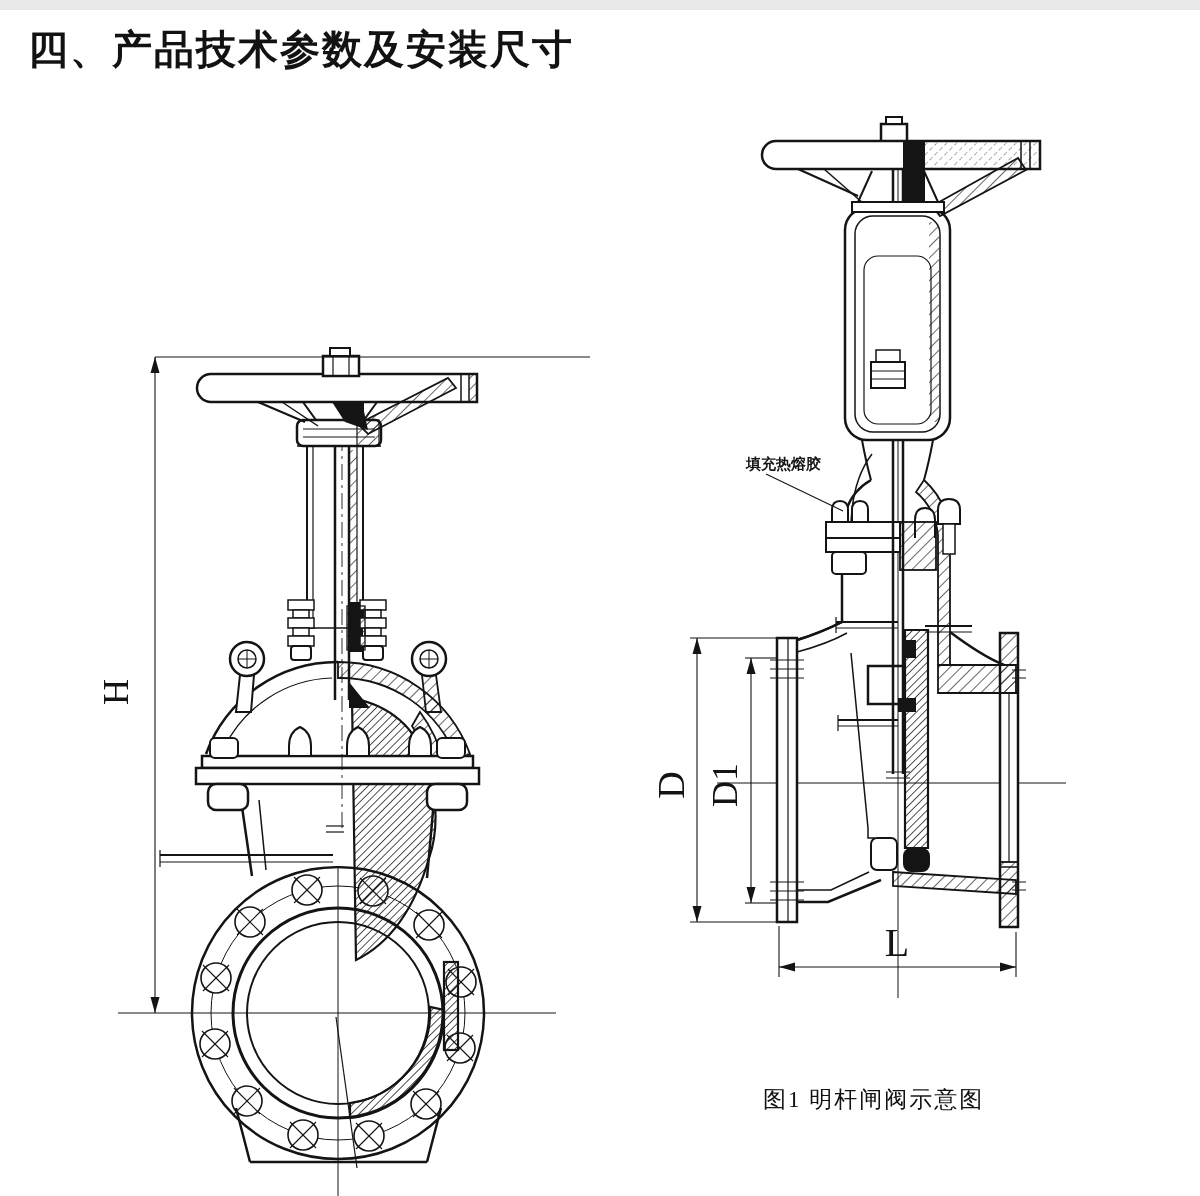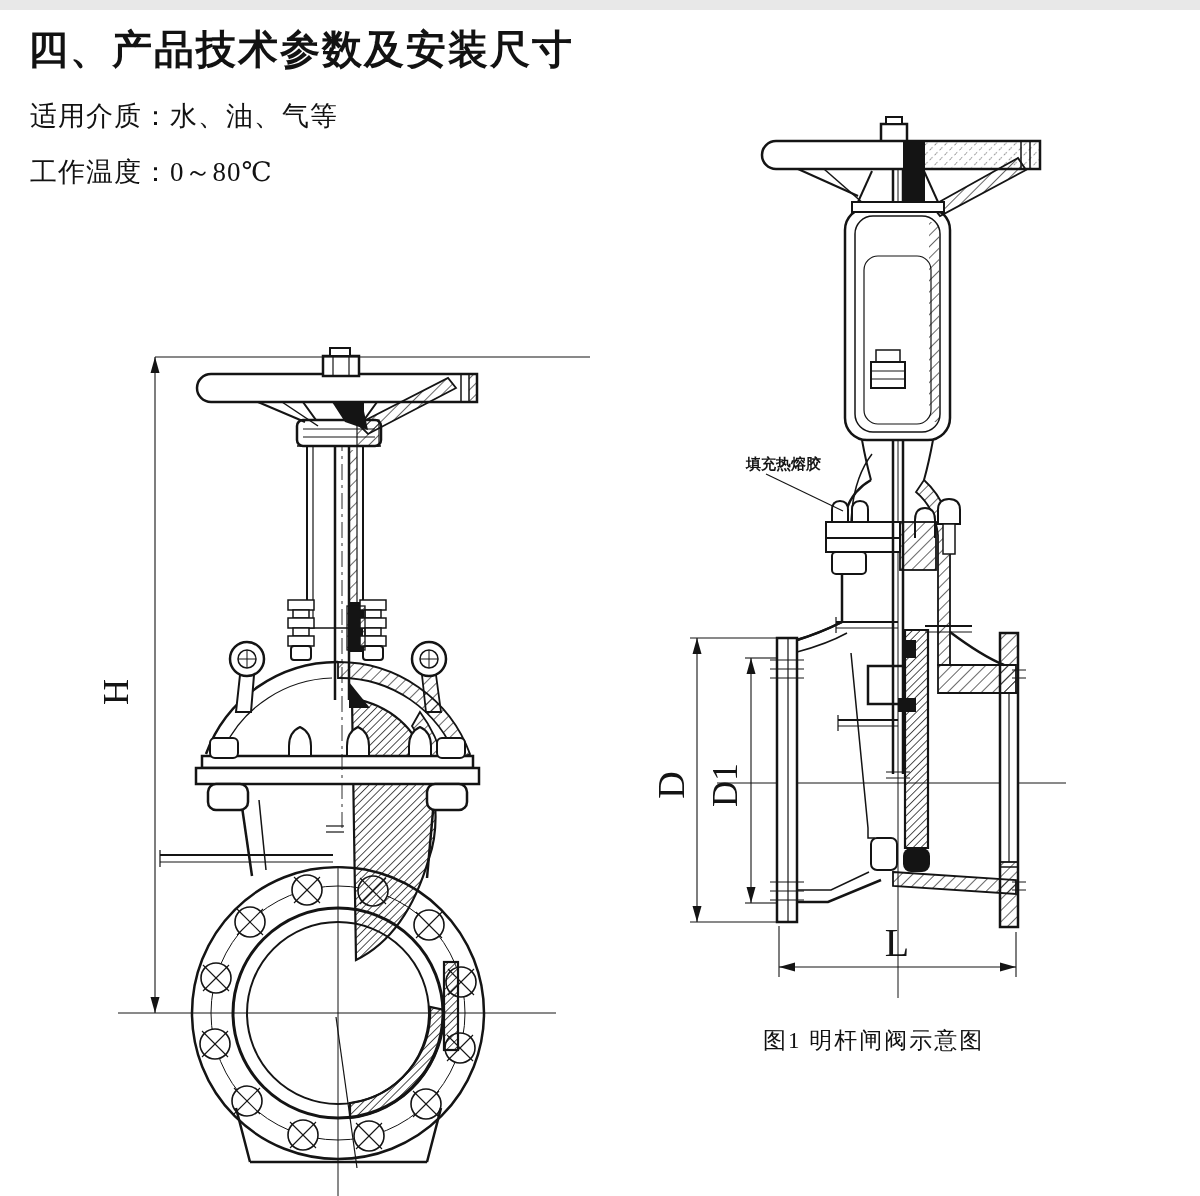--- a/index.html
+++ b/index.html
@@ -9,21 +9,21 @@
     font-family:"Liberation Serif","DejaVu Serif",serif;color:#121212;
   }
   .title{
     position:absolute;left:28px;top:12px;font-size:40px;font-weight:700;
     letter-spacing:2px;white-space:nowrap;
   }
   .spec-line{
     position:absolute;left:30px;font-size:27px;white-space:nowrap;letter-spacing:1px;
   }
   .caption{
-    position:absolute;left:763px;top:1015px;font-size:23px;letter-spacing:2px;white-space:nowrap;
+    position:absolute;left:763px;top:1074px;font-size:23px;letter-spacing:2px;white-space:nowrap;
   }
   svg.drawing{position:absolute;left:0;top:0;}
   
   .ln1 {stroke:#141414;stroke-width:1;fill:none}
   .ln12{stroke:#141414;stroke-width:1.2;fill:none}
   .ln15{stroke:#141414;stroke-width:1.5;fill:none}
   .ln2 {stroke:#141414;stroke-width:2;fill:none}
   .ln25{stroke:#141414;stroke-width:2.5;fill:none}
   .ln3 {stroke:#141414;stroke-width:3;fill:none}
   .wf15{fill:#ffffff;stroke:#141414;stroke-width:1.5}
@@ -41,26 +41,20 @@
 </style>
 </head>
 <body>
 
 <div class="page">
 
   <div class="title">
     <span>四、产品技术参数及安装尺寸</span>
   </div>
 
-  <div class="spec-line" style="top:88px">
-    <span>适用介质：</span><span>水、油、气等</span>
-  </div>
-  <div class="spec-line" style="top:144px">
-    <span>工作温度：</span><span>0～80℃</span>
-  </div>
 
   <svg class="drawing" width="1200" height="1196" viewBox="0 0 1200 1196">
     <defs>
       <pattern id="h1" patternUnits="userSpaceOnUse" width="8" height="8" patternTransform="rotate(45)">
         <line x1="0" y1="0" x2="0" y2="8" stroke="#141414" stroke-width="1.3"></line>
       </pattern>
       <pattern id="h2" patternUnits="userSpaceOnUse" width="5.5" height="5.5" patternTransform="rotate(45)">
         <line x1="0" y1="0" x2="0" y2="5.5" stroke="#141414" stroke-width="1.5"></line>
       </pattern>
       <pattern id="dots" patternUnits="userSpaceOnUse" width="7" height="7" patternTransform="rotate(45)">

